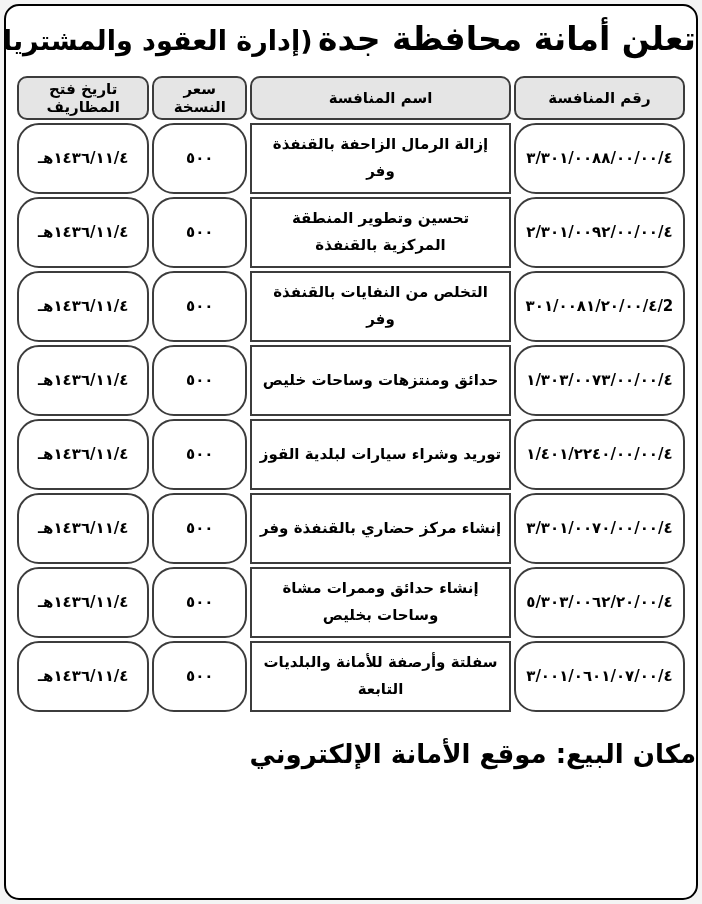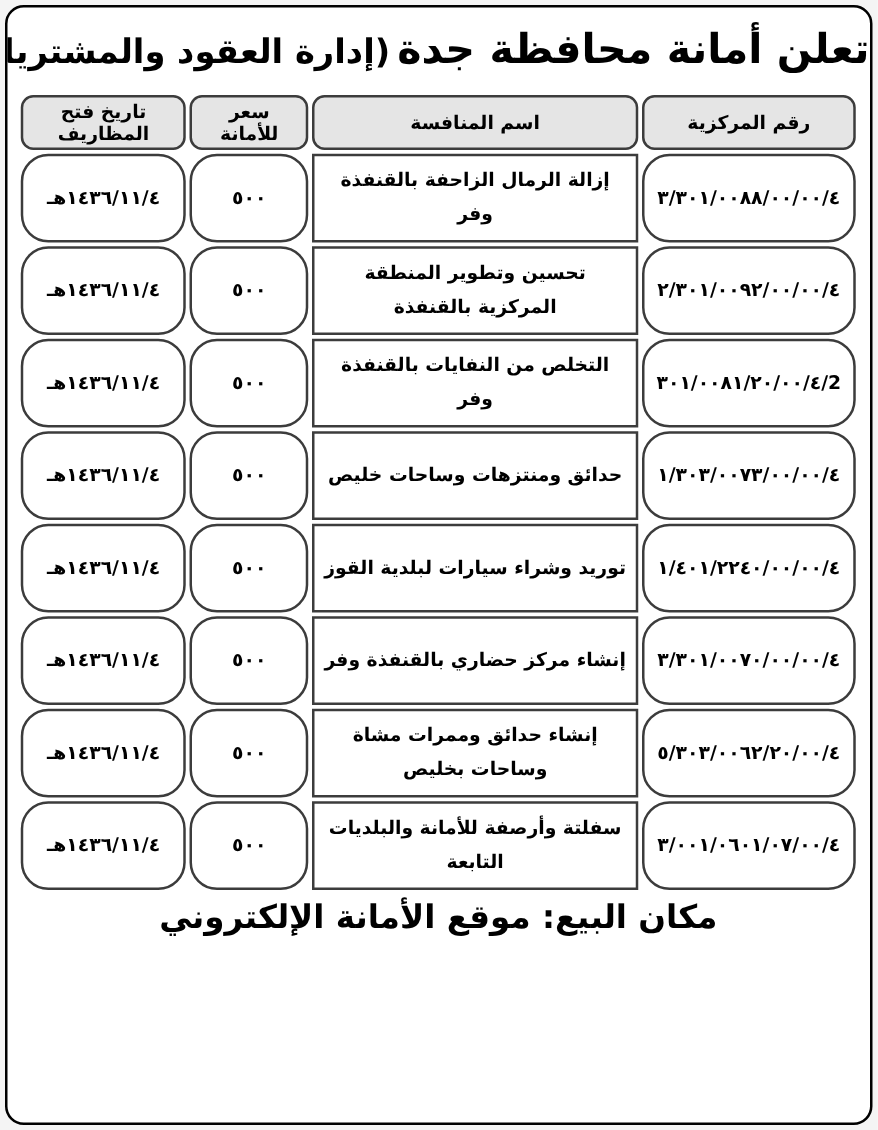--- a/index.html
+++ b/index.html
@@ -50,21 +50,21 @@
     height: 71px;
     font-size: 15px;
     line-height: 1.85;
   }
   col.c-number { width: 168px; }
   col.c-name   { width: 256px; }
   col.c-price  { width: 93px;  }
   col.c-date   { width: 130px; }
   td.num-cell, td.date-cell, td.price-cell { white-space: nowrap; font-size: 14.5px; border-radius: 22px; }
 
-  .footer-block { text-align: center; margin-top: 4px; }
+  .footer-block { text-align: right; margin-top: 24px; }
   .sale-place { font-weight: bold; font-size: 26px; }
   .sale-url {
     direction: ltr;
     font-weight: bold;
     font-size: 22px;
     margin-top: 9px;
     font-family: "DejaVu Sans", sans-serif;
     letter-spacing: 0.5px;
   }
 </style>
@@ -82,23 +82,23 @@
 
   <table class="tenders">
     <colgroup>
       <col class="c-number">
         <col class="c-name">
         <col class="c-price">
         <col class="c-date">
     </colgroup>
     <thead>
       <tr>
-        <th>رقم المركزية</th>
+        <th>رقم المنافسة</th>
         <th>اسم المنافسة</th>
-        <th>سعر للأمانة</th>
+        <th>سعر النسخة</th>
         <th>تاريخ فتح المظاريف</th>
       </tr>
     </thead>
     <tbody>
       <tr>
         <td class="num-cell">٣/٣٠١/٠٠٨٨/٠٠/٠٠/٤</td>
         <td>إزالة الرمال الزاحفة بالقنفذة وفر</td>
         <td class="price-cell">٥٠٠</td>
         <td class="date-cell">١٤٣٦/١١/٤هـ</td>
       </tr>

